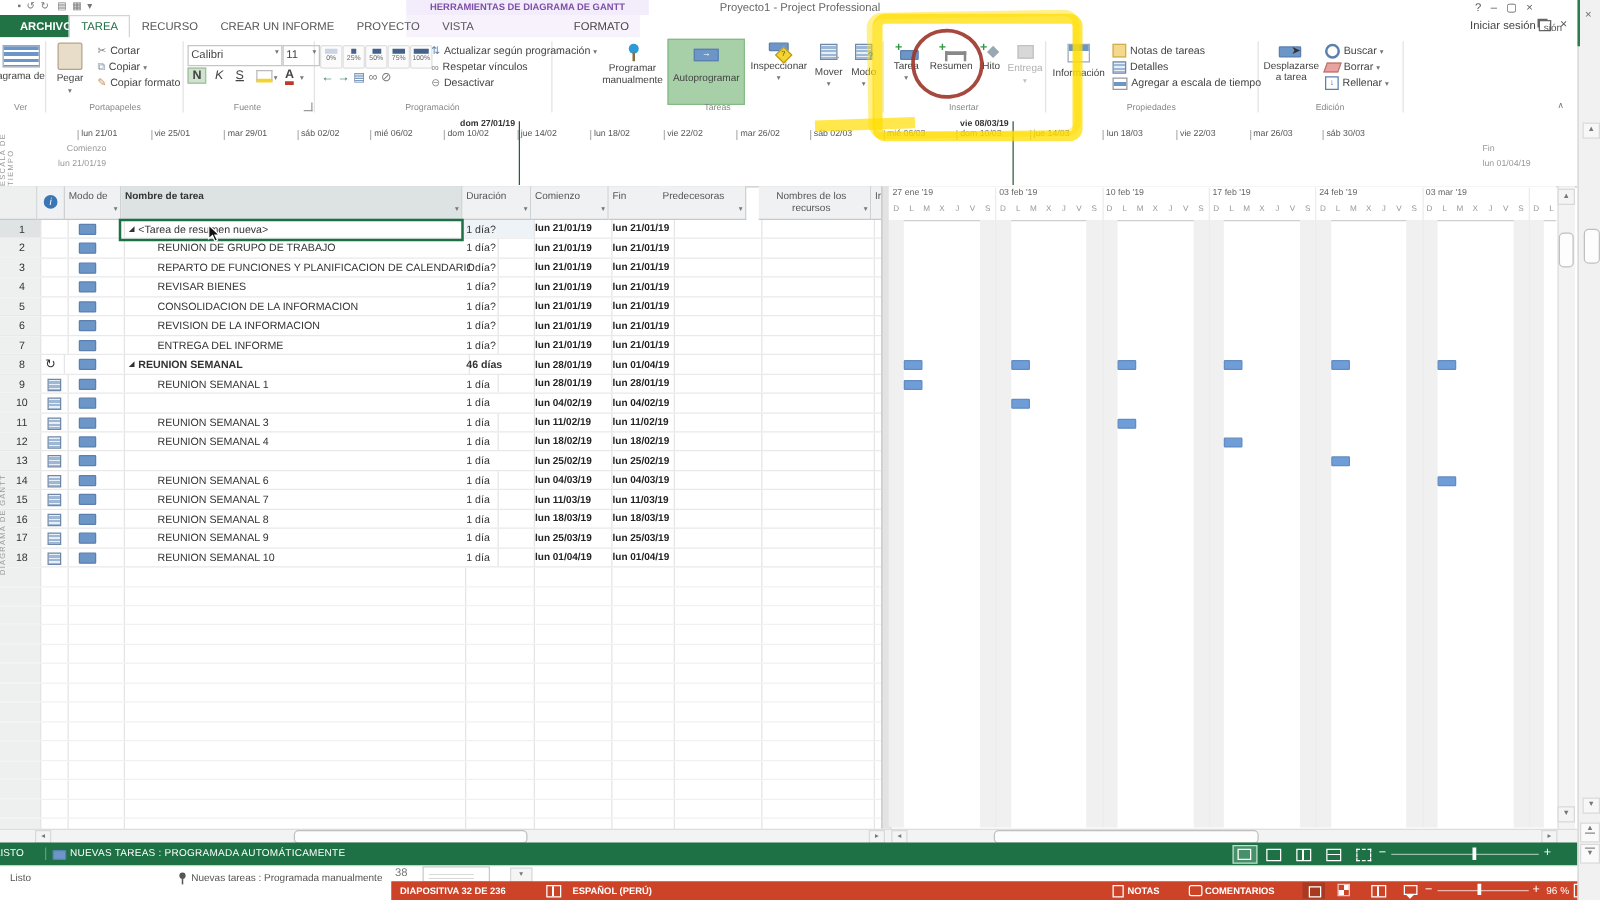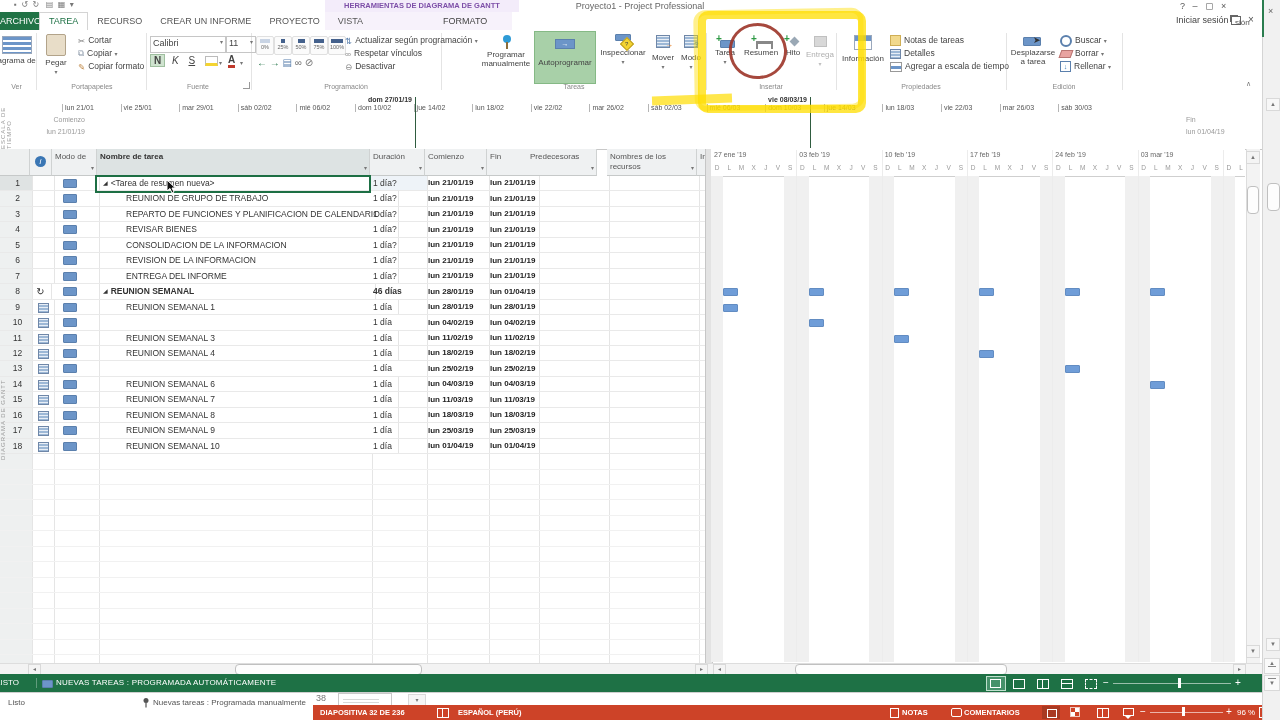--- a/index.html
+++ b/index.html
@@ -60,21 +60,21 @@
     <span>▢</span>&nbsp;&nbsp;
     <span>×</span>
   </div>
   <div class="abs" style="left:1176px;top:15px;font-size:9px;color:#444">Iniciar sesión</div>
   <div class="abs" style="left:1231px;top:16px;width:8px;height:7px;border:1px solid #666;box-shadow:-2px -2px 0 -1px #666"></div>
   <div class="abs" style="left:1248px;top:14px;color:#555;font-size:10px">×</div>
 
   <div class="abs ctr" style="left:325px;top:0;width:194px;height:12px;background:#f3ecfa;color:#7d4fa8;font-size:7.5px;font-weight:bold;line-height:12px;overflow:hidden">HERRAMIENTAS DE DIAGRAMA DE GANTT</div>
   <div class="abs" style="left:325px;top:12px;width:187px;height:18px;background:#f7f2fb"></div>
 
-  <div id="tabs" class="abs nw" style="left:0;top:12px;width:1260px;height:18px"><span class="tab file" style="width: 30px; padding-left: 0;">ARCHIVO</span><span class="tab active">TAREA</span><span class="tab">RECURSO</span><span class="tab">CREAR UN INFORME</span><span class="tab">PROYECTO</span><span class="tab">VISTA</span><span class="tab ctx" style="margin-left: 62px;">FORMATO</span></div>
+  <div id="tabs" class="abs nw" style="left:0;top:12px;width:1260px;height:18px"><span class="tab file" style="width: 30px; padding-left: 16px; font-weight: bold;">ARCHIVO</span><span class="tab active">TAREA</span><span class="tab">RECURSO</span><span class="tab">CREAR UN INFORME</span><span class="tab">PROYECTO</span><span class="tab">VISTA</span><span class="tab ctx" style="margin-left: 62px;">FORMATO</span></div>
 
   <div class="abs" style="left:0;top:30px;width:1262px;height:66px;background:#fff;border-bottom:1px solid #cfcfcf"></div>
   <div id="ribbonseps">
       <div style="left: 36px; top: 33px; width: 1px; height: 57px; background: rgb(228, 228, 228); position: absolute;"></div>
       <div style="left: 146px; top: 33px; width: 1px; height: 57px; background: rgb(228, 228, 228); position: absolute;"></div>
       <div style="left: 251px; top: 33px; width: 1px; height: 57px; background: rgb(228, 228, 228); position: absolute;"></div>
       <div style="left: 441px; top: 33px; width: 1px; height: 57px; background: rgb(228, 228, 228); position: absolute;"></div>
       <div style="left: 706px; top: 33px; width: 1px; height: 57px; background: rgb(228, 228, 228); position: absolute;"></div>
       <div style="left: 836px; top: 33px; width: 1px; height: 57px; background: rgb(228, 228, 228); position: absolute;"></div>
       <div style="left: 1006px; top: 33px; width: 1px; height: 57px; background: rgb(228, 228, 228); position: absolute;"></div>
@@ -299,21 +299,21 @@
       </div>
       <div class="hcell" style="left: 487px; top: 149px; width: 49px; height: 26px; position: absolute;">
         <div style="padding: 3px 8px 0px 3px;">Fin</div>
         <span style="position: absolute; right: 2px; bottom: 2px; font-size: 6px; color: rgb(119, 119, 119);">▾</span>
       </div>
       <div class="hcell" style="left: 527px; top: 149px; width: 69px; height: 26px; position: absolute;">
         <div style="padding: 3px 8px 0px 3px;">Predecesoras</div>
         <span style="position: absolute; right: 2px; bottom: 2px; font-size: 6px; color: rgb(119, 119, 119);">▾</span>
       </div>
       <div class="hcell" style="left: 607px; top: 149px; width: 89px; height: 26px; position: absolute;">
-        <div style="padding: 3px 8px 0px 3px;">Nombres de los recursos</div>
+        <div style="padding: 3px 8px 0px 3px; text-align: center;">Nombres de los recursos</div>
         <span style="position: absolute; right: 2px; bottom: 2px; font-size: 6px; color: rgb(119, 119, 119);">▾</span>
       </div>
       <div class="hcell" style="left: 697px; top: 149px; width: 12px; height: 26px; position: absolute;">
         <div style="padding: 3px 8px 0px 3px;">In</div>
       </div>
     </div>
   <div id="tbody">
       <div style="left: 0px; top: 176px; width: 710px; height: 14px; border-bottom: 1px solid rgb(233, 233, 233); position: absolute;">
         <div class="cell rownum" style="left: 0px; top: 0px; width: 29px; height: 14px; line-height: 14px; position: absolute; background: rgb(223, 227, 227);">1</div>
         <div class="cell" style="left: 30px; top: 0px; width: 21px; height: 14px; line-height: 14px; position: absolute;"></div>

